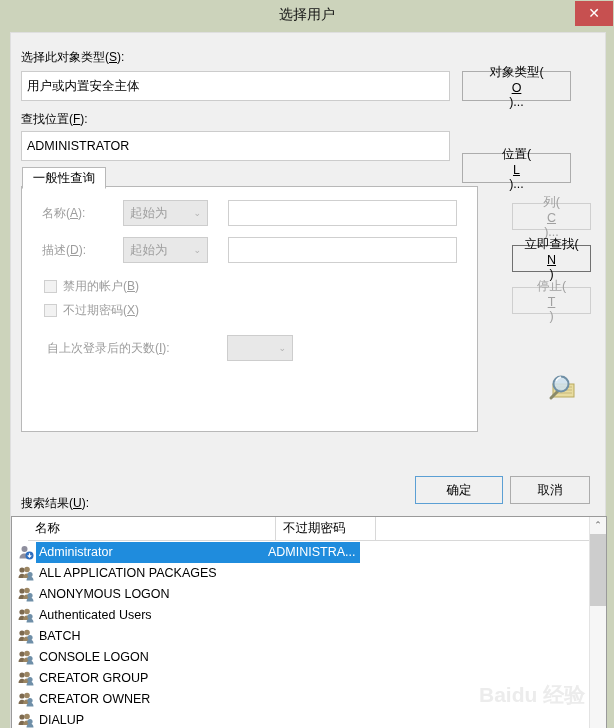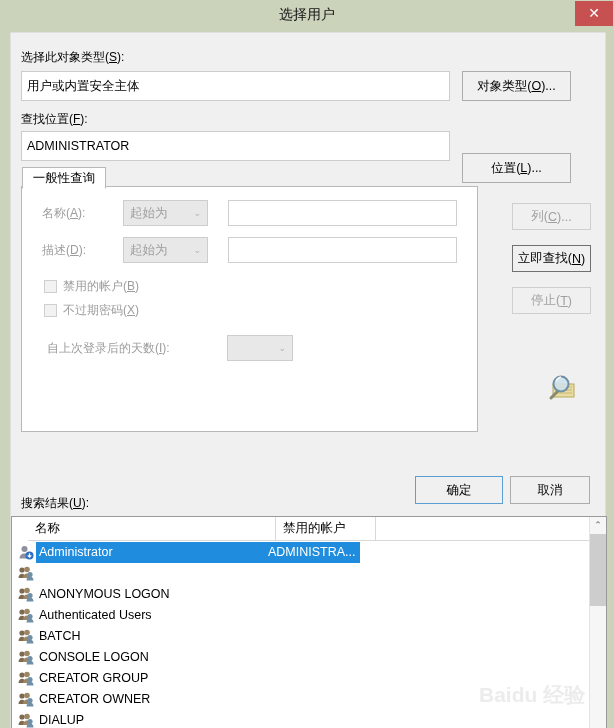--- a/index.html
+++ b/index.html
@@ -67,21 +67,21 @@
     overflow: hidden;
   }
   .btn {
     position: absolute;
     background: #f0f0f0;
     border: 1px solid #acacac;
     font-size: 12.5px;
     text-align: center;
     color: #000;
     cursor: default;
-    display: flex; align-items: center; justify-content: center;
+    display: flex; align-items: center; justify-content: center; flex-direction: column;
   }
   .btn.dis { color: #a0a0a0; border-color: #cfcfcf; background: #f0f0f0; }
   .btn.strong { border-color: #707070; }
   .btn.defbtn { border: 1px solid #5b9fd4; background:#f0f0f0; }
   u { text-decoration: underline; }
 
   
   #tabpanel {
     position: absolute;
     left: 10px; top: 153px;
@@ -313,21 +313,21 @@
     <div class="btn" style="left:499px; top:443px; width:80px; height:28px;">取消</div>
 
     <div class="lbl" style="left:10px; top:462px;">
       <span>搜索结果(</span><u>U</u><span>):</span>
     </div>
 
     <div id="results">
 
       <div id="list-header">
         <div class="hcell" style="left:0; width:248px;">名称</div>
-        <div class="hcell" style="left:248px; width:100px;">禁用的帐户</div>
+        <div class="hcell" style="left:248px; width:100px;">不过期密码</div>
       </div>
 
       <div class="row selected" style="top:25px;">
         <div class="hl"></div>
         <svg class="icn" viewBox="0 0 16 15">
           <circle cx="6.5" cy="4" r="3" fill="#8f8f9e"></circle>
           <path d="M1.5 13.5 c0-3.2 2.3-5 5-5 s5 1.8 5 5z" fill="#8f8f9e"></path>
           <circle cx="11.5" cy="10.5" r="4" fill="#2f6fc0"></circle>
           <path d="M11.5 8.2 v3.6 M9.7 10.3 l1.8 1.8 l1.8-1.8" stroke="#fff" stroke-width="1.2" fill="none"></path>
         </svg>
@@ -337,20 +337,21 @@
 
       <div class="row" style="top:46px;">
         <svg class="icn" viewBox="0 0 16 15">
           <circle cx="4" cy="4" r="2.6" fill="#7d6a50"></circle>
             <path d="M0.5 12 c0-2.6 1.6-4.2 3.5-4.2 s3.5 1.6 3.5 4.2z" fill="#7d6a50"></path>
           <circle cx="9" cy="3.5" r="2.8" fill="#9c8663"></circle>
             <path d="M5 12 c0-2.8 1.8-4.5 4-4.5 s4 1.7 4 4.5z" fill="#9c8663"></path>
           <circle cx="12" cy="8.5" r="2.6" fill="#6f8fa8"></circle>
             <path d="M8.5 14.5 c0-2.5 1.6-4 3.5-4 s3.5 1.5 3.5 4z" fill="#6f8fa8"></path>
         </svg>
+        <div class="rname">ALL APPLICATION PACKAGES</div>
         <div class="rfolder"></div>
       </div>
 
       <div class="row" style="top:67px;">
         <svg class="icn" viewBox="0 0 16 15">
           <circle cx="4" cy="4" r="2.6" fill="#7d6a50"></circle>
             <path d="M0.5 12 c0-2.6 1.6-4.2 3.5-4.2 s3.5 1.6 3.5 4.2z" fill="#7d6a50"></path>
           <circle cx="9" cy="3.5" r="2.8" fill="#9c8663"></circle>
             <path d="M5 12 c0-2.8 1.8-4.5 4-4.5 s4 1.7 4 4.5z" fill="#9c8663"></path>
           <circle cx="12" cy="8.5" r="2.6" fill="#6f8fa8"></circle>

